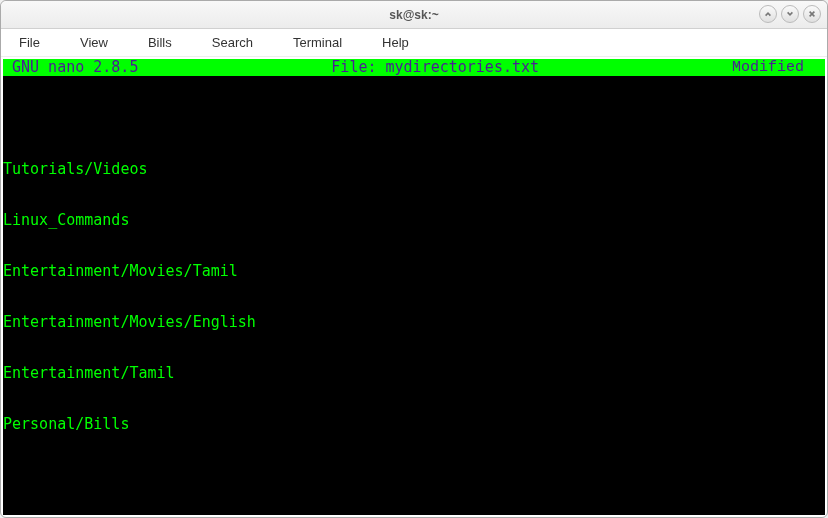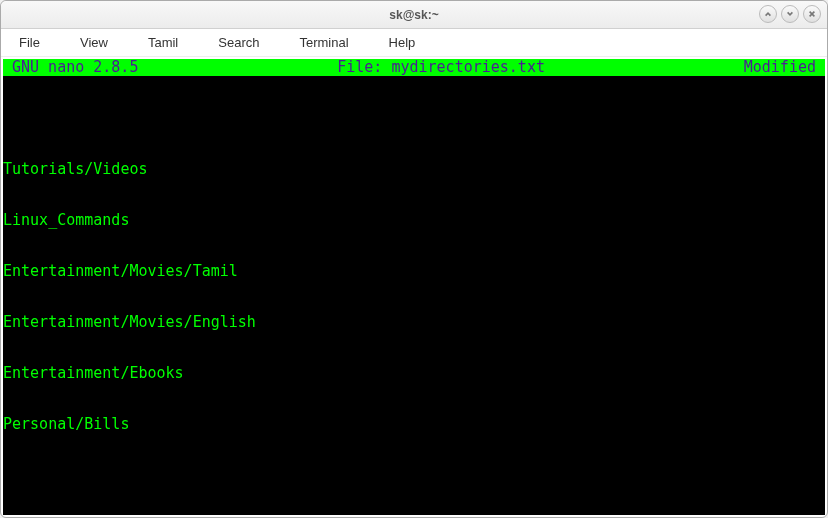--- a/index.html
+++ b/index.html
@@ -99,21 +99,22 @@
       white-space: pre;
     }
     .nano-header-left {
       padding-left: 9px;
     }
     .nano-header-center {
       flex: 1;
       text-align: center;
     }
     .nano-header-right {
-      padding-right: 9px;
+      padding-right: 21px;
+      font-family: Liberation Mono, monospace;
     }
     .nano-body {
       flex: 1;
       padding: 0;
       white-space: pre;
     }
     .nano-body-line {
       height: 17px;
     }
     .blank-line {
@@ -142,40 +143,40 @@
         <svg viewBox="0 0 10 10">
             <path d="M2 2 L8 8 M8 2 L2 8"></path>
           </svg>
       </div>
     </div>
   </div>
 
   <div class="menubar">
     <div class="menubar-item">File</div>
     <div class="menubar-item">View</div>
-    <div class="menubar-item">Tamil</div>
+    <div class="menubar-item">Bills</div>
     <div class="menubar-item">Search</div>
     <div class="menubar-item">Terminal</div>
     <div class="menubar-item">Help</div>
   </div>
 
   <div class="terminal">
 
     <div class="nano-header">
       <span class="nano-header-left">GNU nano 2.8.5</span>
       <span class="nano-header-center">File: mydirectories.txt</span>
       <span class="nano-header-right">Modified</span>
     </div>
 
     <div class="nano-body">
       <div class="blank-line"></div>
       <div class="nano-body-line">Tutorials/Videos</div>
       <div class="nano-body-line">Linux_Commands</div>
       <div class="nano-body-line">Entertainment/Movies/Tamil</div>
       <div class="nano-body-line">Entertainment/Movies/English</div>
-      <div class="nano-body-line">Entertainment/Ebooks</div>
+      <div class="nano-body-line">Entertainment/Tamil</div>
       <div class="nano-body-line">Personal/Bills</div>
       
       
     </div>
 
   </div>
 </div>
 
 </body></html>

